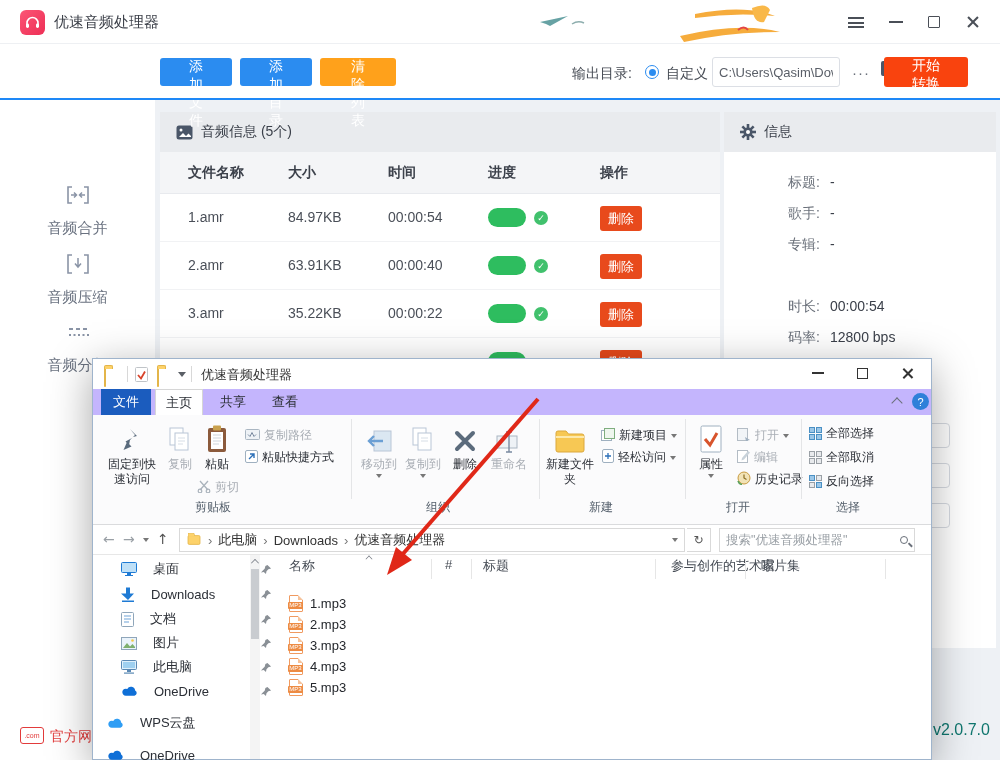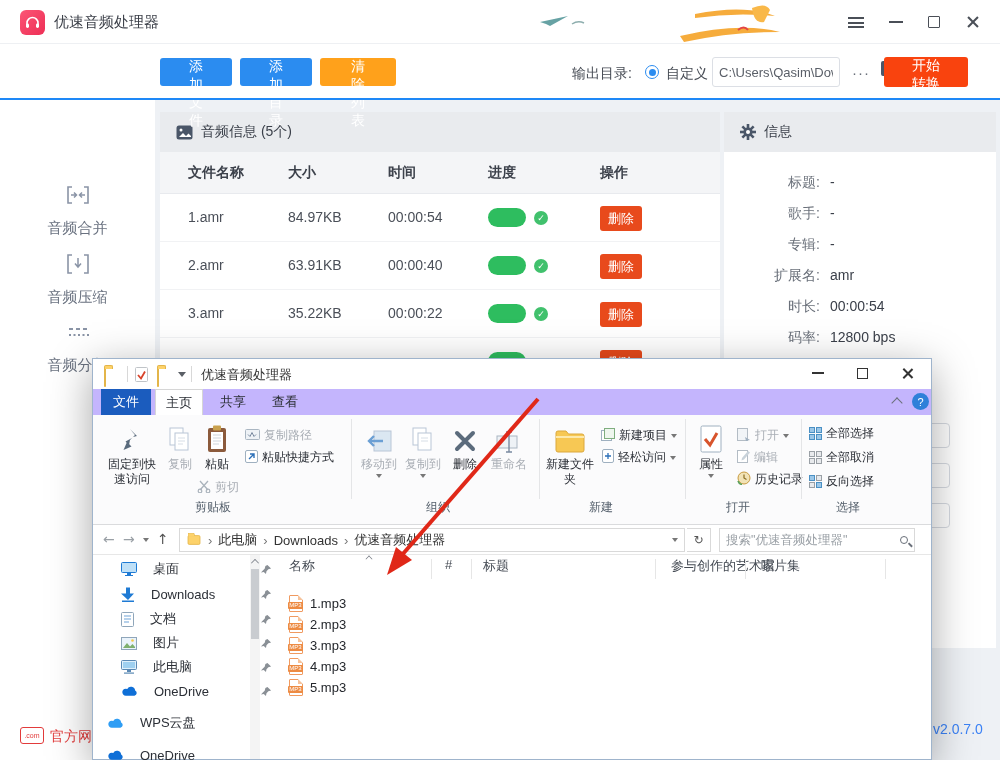--- a/index.html
+++ b/index.html
@@ -59,21 +59,21 @@
              border:none; border-radius:3px; font-size:13px; cursor:pointer; font-family:inherit; }
   .ifield { position:absolute; width:272px; font-size:14px; display:flex; }
   .ifield .lab { width:96px; text-align:right; color:#6a707a; }
   .ifield .val { margin-left:10px; color:#3b404a; }
   .mini-input { position:absolute; width:150px; height:25px; border:1px solid #d6dae1; border-radius:4px; background:#fff; }
 
   
   .site-ico { left:20px; top:727px; width:24px; height:17px; border:1.5px solid #e23b3b; border-radius:3px;
               color:#e23b3b; font-size:7px; display:flex; align-items:center; justify-content:center; z-index:2; }
   .site-label { left:50px; top:728px; font-size:14px; color:#e23b3b; z-index:2; white-space:nowrap; }
-  .version { left:933px; top:721px; font-size:14px; color:#3b82f6; z-index:2; }
+  .version { left:933px; top:721px; font-size:16px; color:#0f766e; z-index:2; }
 
   
   .explorer { left:92px; top:358px; width:840px; height:402px; background:#fff; z-index:50;
               border:1px solid #9fb4cc; box-shadow:0 10px 40px rgba(0,0,0,.35); }
   .ex { position:absolute; }
   .ex-title { left:0; top:0; width:838px; height:30px; background:#fff; }
   .qat-sep { width:1px; height:16px; background:#d8d8d8; }
   .folder-ico { width:16px; height:12px; background:#fdd26a; border:1px solid #e3b54a; border-radius:2px; position:relative; }
   .folder-ico::before { content:""; position:absolute; left:-1px; top:-4px; width:7px; height:3px; background:#fdd26a;
                         border:1px solid #e3b54a; border-bottom:none; border-radius:2px 2px 0 0; }
@@ -283,24 +283,20 @@
       <span class="val">-</span>
     </div>
   <div class="ifield" style="top:93px;">
       <span class="lab">歌手:</span>
       <span class="val">-</span>
     </div>
   <div class="ifield" style="top:124px;">
       <span class="lab">专辑:</span>
       <span class="val">-</span>
     </div>
-  <div class="ifield" style="top:155px;">
-      <span class="lab">扩展名:</span>
-      <span class="val">amr</span>
-    </div>
   <div class="ifield" style="top:186px;">
       <span class="lab">时长:</span>
       <span class="val">00:00:54</span>
     </div>
   <div class="ifield" style="top:217px;">
       <span class="lab">码率:</span>
       <span class="val">12800 bps</span>
     </div>
   <div class="mini-input" style="left:76px; top:311px;"></div>
   <div class="mini-input" style="left:76px; top:351px;"></div>

